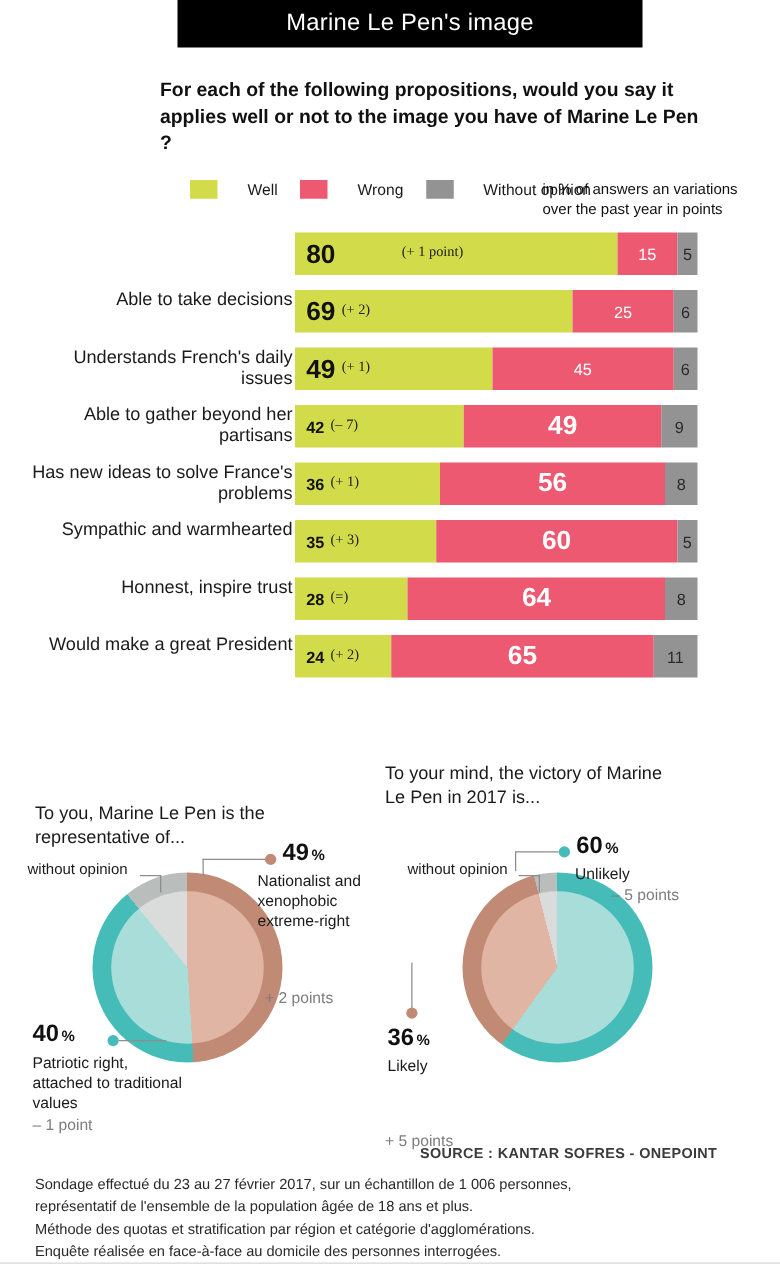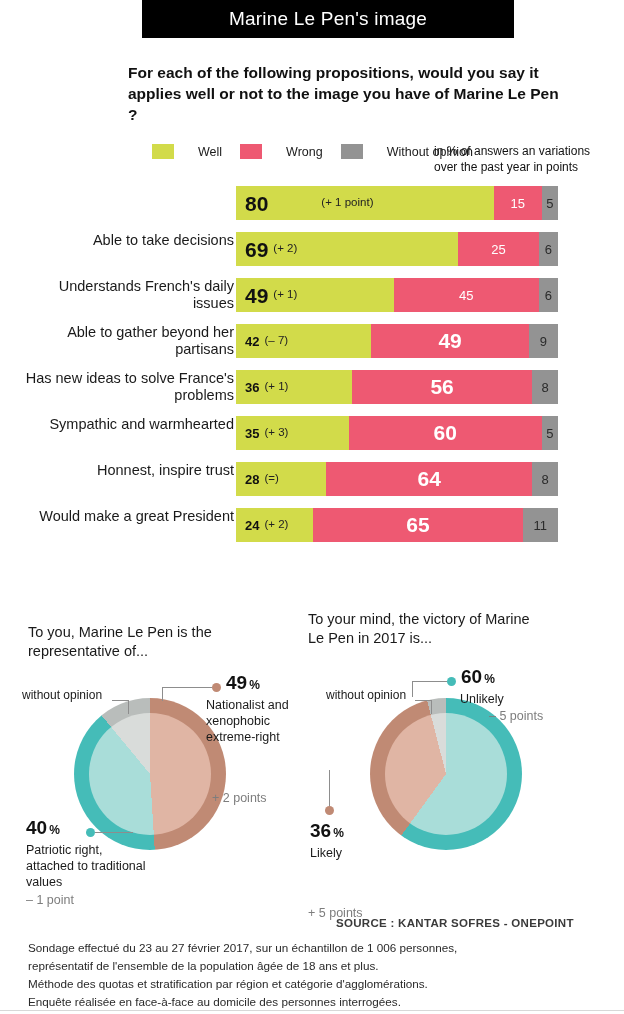--- a/index.html
+++ b/index.html
@@ -94,20 +94,21 @@
 
   .val-big {
     font-size: 21px; font-weight: bold; color: #111; line-height: 1;
   }
   .val-small {
     font-size: 13px; font-weight: bold; color: #111; line-height: 1;
   }
   .delta {
     font-size: 11.5px; color: #222; margin-left: 5px; line-height: 1;
     white-space: nowrap;
+    font-family: Liberation Serif, serif;
   }
   .wrong-big { font-size: 21px; font-weight: bold; color: #ffffff; }
   .wrong-small { font-size: 13px; color: #ffffff; }
   .none-val { font-size: 13px; color: #ffffff; }
   .none-val.dark { color: #2b2b2b; }
 
   
   .pie-block { position: absolute; }
   .pie-q {
     font-size: 14.5px;
@@ -301,21 +302,21 @@
         </div>
         <div class="seg seg-none" style="width: 35.42px;">
           <span class="none-val dark">11</span>
         </div>
       </div>
     </div>
   </div>
 
 <div id="pies-container">
     <div class="pie-block" style="left: 0px; top: 0px; width: 624px; height: 320px;">
-      <div class="pie-q" style="position: absolute; left: 28px; top: 623px; width: 230px;">To you, Marine Le Pen is the representative of...</div>
+      <div class="pie-q" style="position: absolute; left: 28px; top: 642px; width: 230px;">To you, Marine Le Pen is the representative of...</div>
       <div class="pie" style="left: 74px; top: 698px; width: 152px; height: 152px; background: conic-gradient(rgb(192, 138, 116) 0deg, rgb(192, 138, 116) 49%, rgb(69, 188, 184) 49%, rgb(69, 188, 184) 89%, rgb(185, 189, 187) 89%, rgb(185, 189, 187) 100%);"></div>
       <div class="pie-inner" style="left: 89px; top: 713px; width: 122px; height: 122px; background: conic-gradient(rgb(224, 181, 164) 0deg, rgb(224, 181, 164) 49%, rgb(169, 221, 217) 49%, rgb(169, 221, 217) 89%, rgb(217, 220, 218) 89%, rgb(217, 220, 218) 100%);"></div>
       <div class="wo-label" style="position: absolute; left: 22px; top: 688px;">without opinion</div>
       <div class="lead-line" style="left: 112px; top: 700px; width: 17px; height: 1px;"></div>
       <div class="lead-line" style="left: 128px; top: 700px; width: 1px; height: 14px;"></div>
       <div class="lead-line" style="left: 162px; top: 687px; width: 50px; height: 1px;"></div>
       <div class="lead-line" style="left: 162px; top: 687px; width: 1px; height: 14px;"></div>
       <div class="dot" style="left: 212px; top: 683px; background: rgb(192, 138, 116);"></div>
       <div style="position: absolute; left: 226px; top: 672px; white-space: nowrap;"><span class="cal-num">49</span><span class="cal-pct">%</span></div>
       <div class="cal-desc" style="position: absolute; left: 206px; top: 697px; width: 100px;">Nationalist and xenophobic extreme-right</div>

